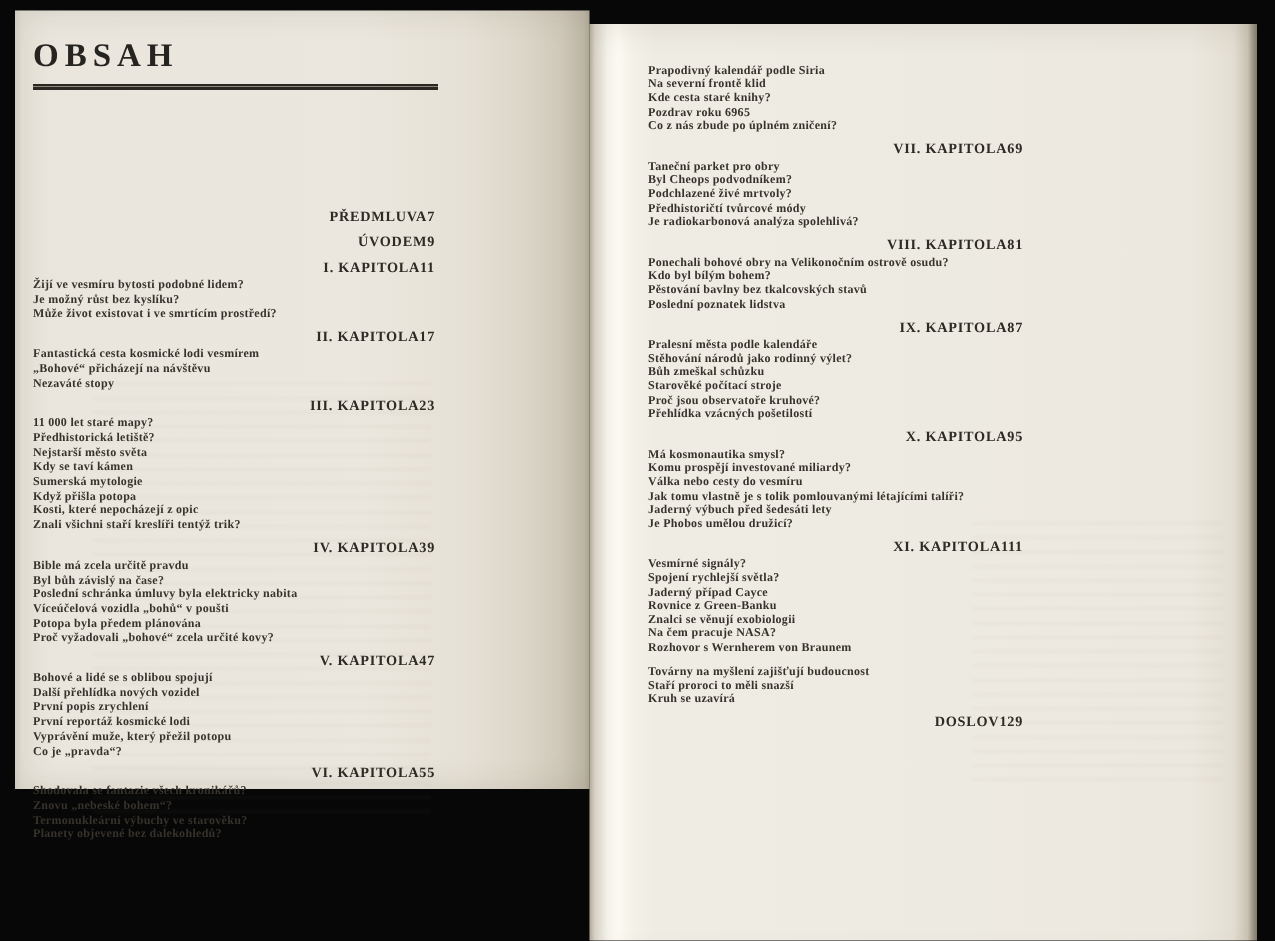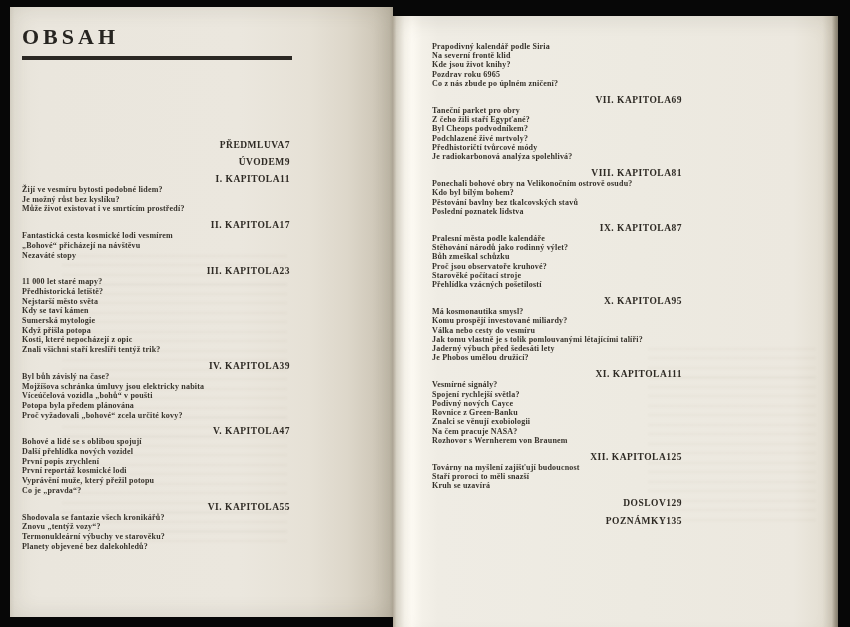--- a/index.html
+++ b/index.html
@@ -4,21 +4,21 @@
 <style>
   html,body{margin:0;padding:0;}
   body{
     width:850px;height:627px;position:relative;overflow:hidden;
     background:#070707;
     font-family:"Liberation Serif","DejaVu Serif",serif;
   }
   .scan{position:absolute;inset:0;}
   .page{position:absolute;box-shadow:inset 0 0 22px rgba(80,70,50,0.14);}
   .page-left{
-    left:10px;top:7px;width:383px;height:610px;
+    left:10px;top:7px;width:383px;height:519px;
     background:linear-gradient(90deg,
       #ddd8cc 0%, #e7e3d9 1.2%, #eae6dd 8%, #ebe7de 60%,
       #e6e1d6 78%, #ddd7ca 88%, #d0c9ba 95%, #c2bbab 99%, #b4ac9c 100%);
   }
   .page-right{
     left:393px;top:16px;width:445px;height:626px;
     background:linear-gradient(90deg,
       #b9b1a1 0%, #ded9cd 0.8%, #f7f4ec 2.6%, #fdfaf3 4.2%, #f4f1e9 6.5%,
       #efece4 10%, #edeae1 55%, #ece8df 90%, #e4dfd3 96.5%,
       #cfc8b9 98.6%, #a29a8a 99.4%, #867f70 100%);
@@ -109,22 +109,23 @@
           <div class="toc-sub">Sumerská mytologie</div>
           <div class="toc-sub">Když přišla potopa</div>
           <div class="toc-sub">Kosti, které nepocházejí z opic</div>
           <div class="toc-sub">Znali všichni staří kreslíři tentýž trik?</div>
         </div>
         <div class="toc-block">
           <div class="toc-head">
             <span class="toc-label">IV. KAPITOLA</span>
             <span class="toc-page">39</span>
           </div>
+          <div class="toc-sub">Bible má zcela určitě pravdu</div>
           <div class="toc-sub">Byl bůh závislý na čase?</div>
-          <div class="toc-sub">Mojžíšova schránka úmluvy jsou elektricky nabita</div>
+          <div class="toc-sub">Poslední schránka úmluvy byla elektricky nabita</div>
           <div class="toc-sub">Víceúčelová vozidla „bohů“ v poušti</div>
           <div class="toc-sub">Potopa byla předem plánována</div>
           <div class="toc-sub">Proč vyžadovali „bohové“ zcela určité kovy?</div>
         </div>
         <div class="toc-block">
           <div class="toc-head">
             <span class="toc-label">V. KAPITOLA</span>
             <span class="toc-page">47</span>
           </div>
           <div class="toc-sub">Bohové a lidé se s oblibou spojují</div>
@@ -133,44 +134,43 @@
           <div class="toc-sub">První reportáž kosmické lodi</div>
           <div class="toc-sub">Vyprávění muže, který přežil potopu</div>
           <div class="toc-sub">Co je „pravda“?</div>
         </div>
         <div class="toc-block">
           <div class="toc-head">
             <span class="toc-label">VI. KAPITOLA</span>
             <span class="toc-page">55</span>
           </div>
           <div class="toc-sub">Shodovala se fantazie všech kronikářů?</div>
-          <div class="toc-sub">Znovu „tentýž vozy“?</div>
+          <div class="toc-sub">Znovu „nebeské bohem“?</div>
           <div class="toc-sub">Termonukleární výbuchy ve starověku?</div>
           <div class="toc-sub">Planety objevené bez dalekohledů?</div>
         </div>
       </div>
     <div class="bleed bleed-left"></div>
   </div>
 
   <div class="page page-right">
     <div class="toc" id="right-toc">
         <div class="toc-block">
           <div class="toc-sub">Prapodivný kalendář podle Siria</div>
           <div class="toc-sub">Na severní frontě klid</div>
-          <div class="toc-sub">Kde jsou život knihy?</div>
+          <div class="toc-sub">Kde cesta staré knihy?</div>
           <div class="toc-sub">Pozdrav roku 6965</div>
           <div class="toc-sub">Co z nás zbude po úplném zničení?</div>
         </div>
         <div class="toc-block">
           <div class="toc-head">
             <span class="toc-label">VII. KAPITOLA</span>
             <span class="toc-page">69</span>
           </div>
           <div class="toc-sub">Taneční parket pro obry</div>
-          <div class="toc-sub">Z čeho žili staří Egypťané?</div>
           <div class="toc-sub">Byl Cheops podvodníkem?</div>
           <div class="toc-sub">Podchlazené živé mrtvoly?</div>
           <div class="toc-sub">Předhistoričtí tvůrcové módy</div>
           <div class="toc-sub">Je radiokarbonová analýza spolehlivá?</div>
         </div>
         <div class="toc-block">
           <div class="toc-head">
             <span class="toc-label">VIII. KAPITOLA</span>
             <span class="toc-page">81</span>
           </div>
@@ -180,22 +180,22 @@
           <div class="toc-sub">Poslední poznatek lidstva</div>
         </div>
         <div class="toc-block">
           <div class="toc-head">
             <span class="toc-label">IX. KAPITOLA</span>
             <span class="toc-page">87</span>
           </div>
           <div class="toc-sub">Pralesní města podle kalendáře</div>
           <div class="toc-sub">Stěhování národů jako rodinný výlet?</div>
           <div class="toc-sub">Bůh zmeškal schůzku</div>
+          <div class="toc-sub">Starověké počítací stroje</div>
           <div class="toc-sub">Proč jsou observatoře kruhové?</div>
-          <div class="toc-sub">Starověké počítací stroje</div>
           <div class="toc-sub">Přehlídka vzácných pošetilostí</div>
         </div>
         <div class="toc-block">
           <div class="toc-head">
             <span class="toc-label">X. KAPITOLA</span>
             <span class="toc-page">95</span>
           </div>
           <div class="toc-sub">Má kosmonautika smysl?</div>
           <div class="toc-sub">Komu prospějí investované miliardy?</div>
           <div class="toc-sub">Válka nebo cesty do vesmíru</div>
@@ -203,44 +203,34 @@
           <div class="toc-sub">Jaderný výbuch před šedesáti lety</div>
           <div class="toc-sub">Je Phobos umělou družicí?</div>
         </div>
         <div class="toc-block">
           <div class="toc-head">
             <span class="toc-label">XI. KAPITOLA</span>
             <span class="toc-page">111</span>
           </div>
           <div class="toc-sub">Vesmírné signály?</div>
           <div class="toc-sub">Spojení rychlejší světla?</div>
-          <div class="toc-sub">Podivný nových Cayce</div>
+          <div class="toc-sub">Jaderný případ Cayce</div>
           <div class="toc-sub">Rovnice z Green-Banku</div>
           <div class="toc-sub">Znalci se věnují exobiologii</div>
           <div class="toc-sub">Na čem pracuje NASA?</div>
           <div class="toc-sub">Rozhovor s Wernherem von Braunem</div>
         </div>
         <div class="toc-block">
-          <div class="toc-head">
-            <span class="toc-label">XII. KAPITOLA</span>
-            <span class="toc-page">125</span>
-          </div>
           <div class="toc-sub">Továrny na myšlení zajišťují budoucnost</div>
           <div class="toc-sub">Staří proroci to měli snazší</div>
           <div class="toc-sub">Kruh se uzavírá</div>
         </div>
         <div class="toc-block">
           <div class="toc-head">
             <span class="toc-label">DOSLOV</span>
             <span class="toc-page">129</span>
           </div>
         </div>
-        <div class="toc-block">
-          <div class="toc-head">
-            <span class="toc-label">POZNÁMKY</span>
-            <span class="toc-page">135</span>
-          </div>
-        </div>
       </div>
     <div class="bleed bleed-right"></div>
   </div>
 
 </div>
 
 </body></html>

